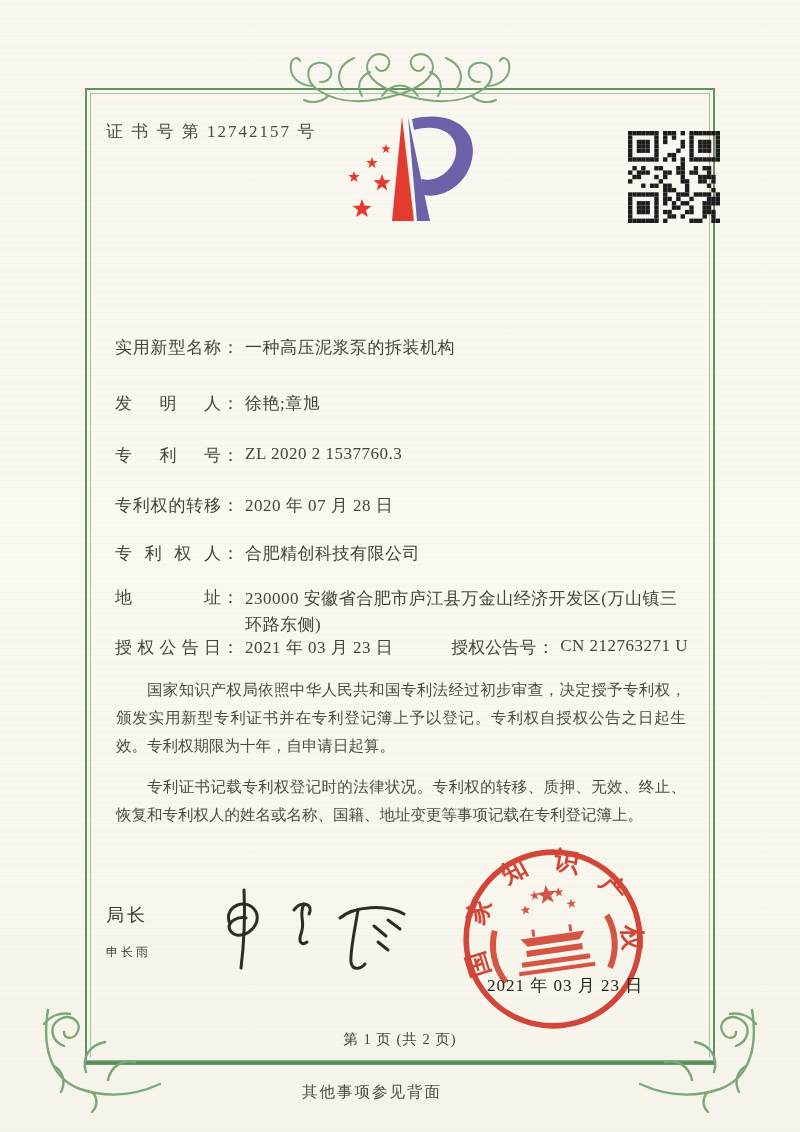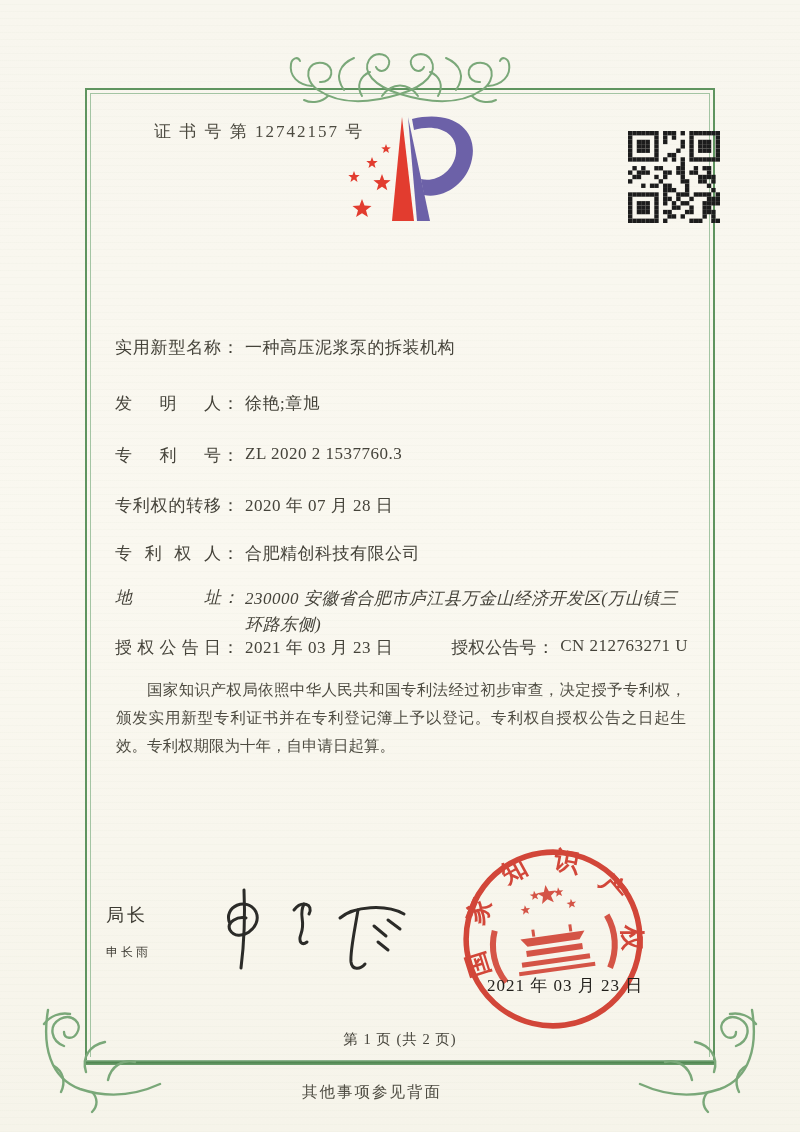--- a/index.html
+++ b/index.html
@@ -29,21 +29,21 @@
   .frame .bottom-rule{
     position:absolute;left:-2px;right:-2px;bottom:0;height:5px;
     background:linear-gradient(180deg,#9cc09c 0%,#4e8550 45%,#6fa06f 100%);
   }
   
   .ornament{position:absolute;z-index:3;}
   .orn-top{left:240px;top:36px;width:320px;height:76px;}
   .orn-bl{left:34px;top:988px;width:130px;height:126px;}
   .orn-br{right:34px;top:988px;width:130px;height:126px;transform:scaleX(-1);}
   
-  .cert-no{position:absolute;left:106px;top:120px;font-size:17px;letter-spacing:2px;color:#4c4a40;margin-left:48px;}
+  .cert-no{position:absolute;left:106px;top:120px;font-size:17px;letter-spacing:2px;color:#4c4a40;}
   .logo{position:absolute;left:330px;top:103px;width:146px;height:128px;}
   .qr{position:absolute;left:628px;top:131px;width:92px;height:92px;}
   .title{
     position:absolute;left:0;top:242px;width:800px;text-align:center;
     font-size:40px;font-weight:600;letter-spacing:7px;color:#1d1c18;
   }
   
   .rows{position:absolute;left:106px;top:336px;width:600px;}
   .frow{position:absolute;left:9px;font-size:17px;color:#45433a;white-space:nowrap;}
   .flabel{
@@ -355,30 +355,31 @@
     </div>
     <div class="frow" style="top:108px;">
       <span class="flabel">专利号</span><span class="fcolon">：</span><span class="fvalue">ZL 2020 2 1537760.3</span>
     </div>
     <div class="frow" style="top:158px;">
       <span class="flabel">专利权的转移</span><span class="fcolon">：</span><span class="fvalue">2020 年 07 月 28 日</span>
     </div>
     <div class="frow" style="top:206px;">
       <span class="flabel">专利权人</span><span class="fcolon">：</span><span class="fvalue">合肥精创科技有限公司</span>
     </div>
-    <div class="frow" style="top:250px;font-style:italic;">
+    <div class="frow" style="top:250px;">
       <span class="flabel">地址</span><span class="fcolon">：</span><span class="fvalue wrap">230000 安徽省合肥市庐江县万金山经济开发区(万山镇三环路东侧)</span>
     </div>
     <div class="frow" style="top:300px;">
       <span class="flabel">授权公告日</span><span class="fcolon">：</span><span class="fvalue">2021 年 03 月 23 日</span><span class="grant-right"><span>授权公告号</span><span class="fcolon">：</span><span class="fvalue">CN 212763271 U</span></span>
     </div>
   </div>
 
   <div class="paras">
     <p>国家知识产权局依照中华人民共和国专利法经过初步审查，决定授予专利权，颁发实用新型专利证书并在专利登记簿上予以登记。专利权自授权公告之日起生效。专利权期限为十年，自申请日起算。</p>
+    <p>专利证书记载专利权登记时的法律状况。专利权的转移、质押、无效、终止、恢复和专利权人的姓名或名称、国籍、地址变更等事项记载在专利登记簿上。</p>
   </div>
 
   <div class="signer-title">局长</div>
   <div class="signer-name">申长雨</div>
   <svg class="signature" viewBox="0 0 216 100">
     <g stroke="#2b2b28" stroke-width="3" fill="none" stroke-linecap="round" stroke-linejoin="round">
       <path d="M22,42 C14,24 40,14 48,30 C55,46 30,62 22,48 C18,40 30,34 38,36"></path>
       <path d="M36,8 C37,30 36,62 33,86"></path>
       <path d="M96,22 C90,34 98,38 93,52 C90,60 94,64 99,60"></path>
       <path d="M86,28 C94,18 106,22 101,32"></path>

